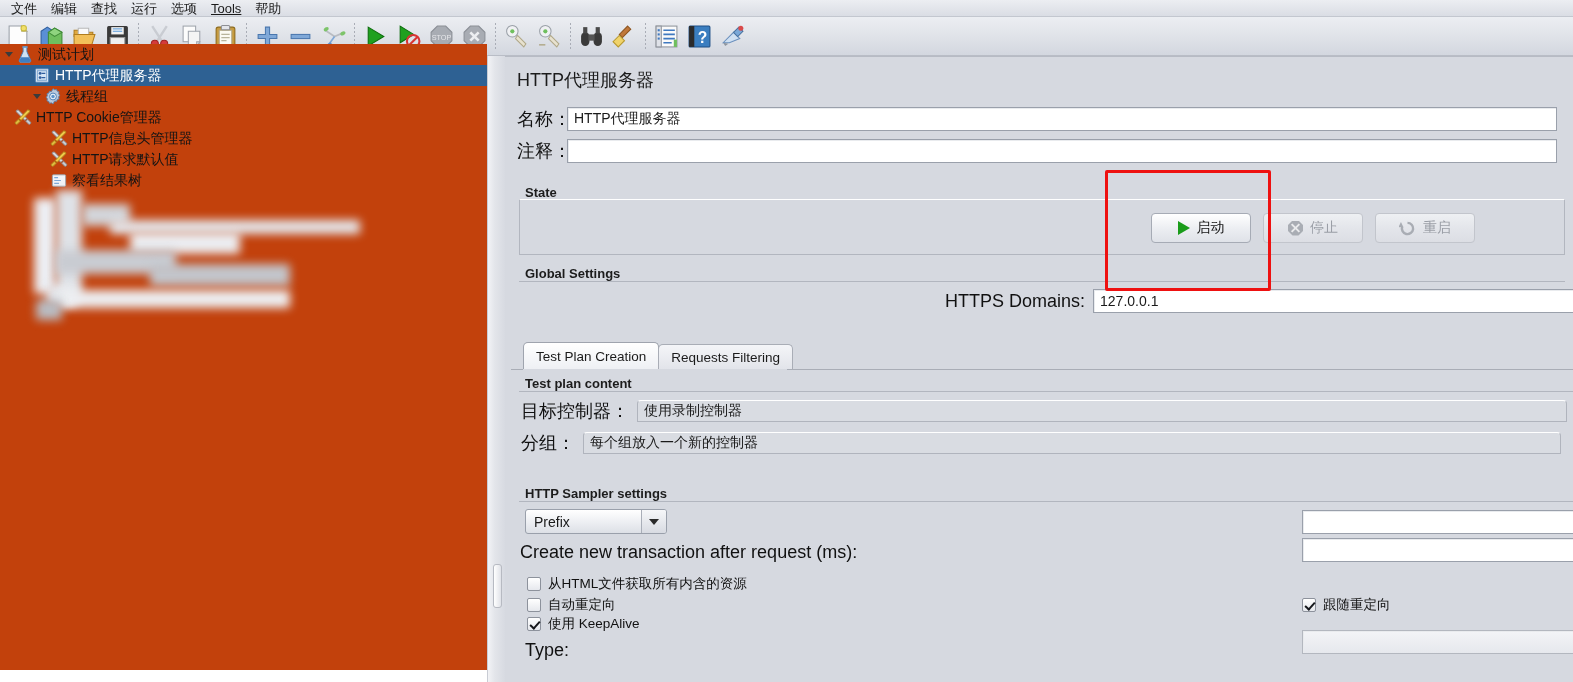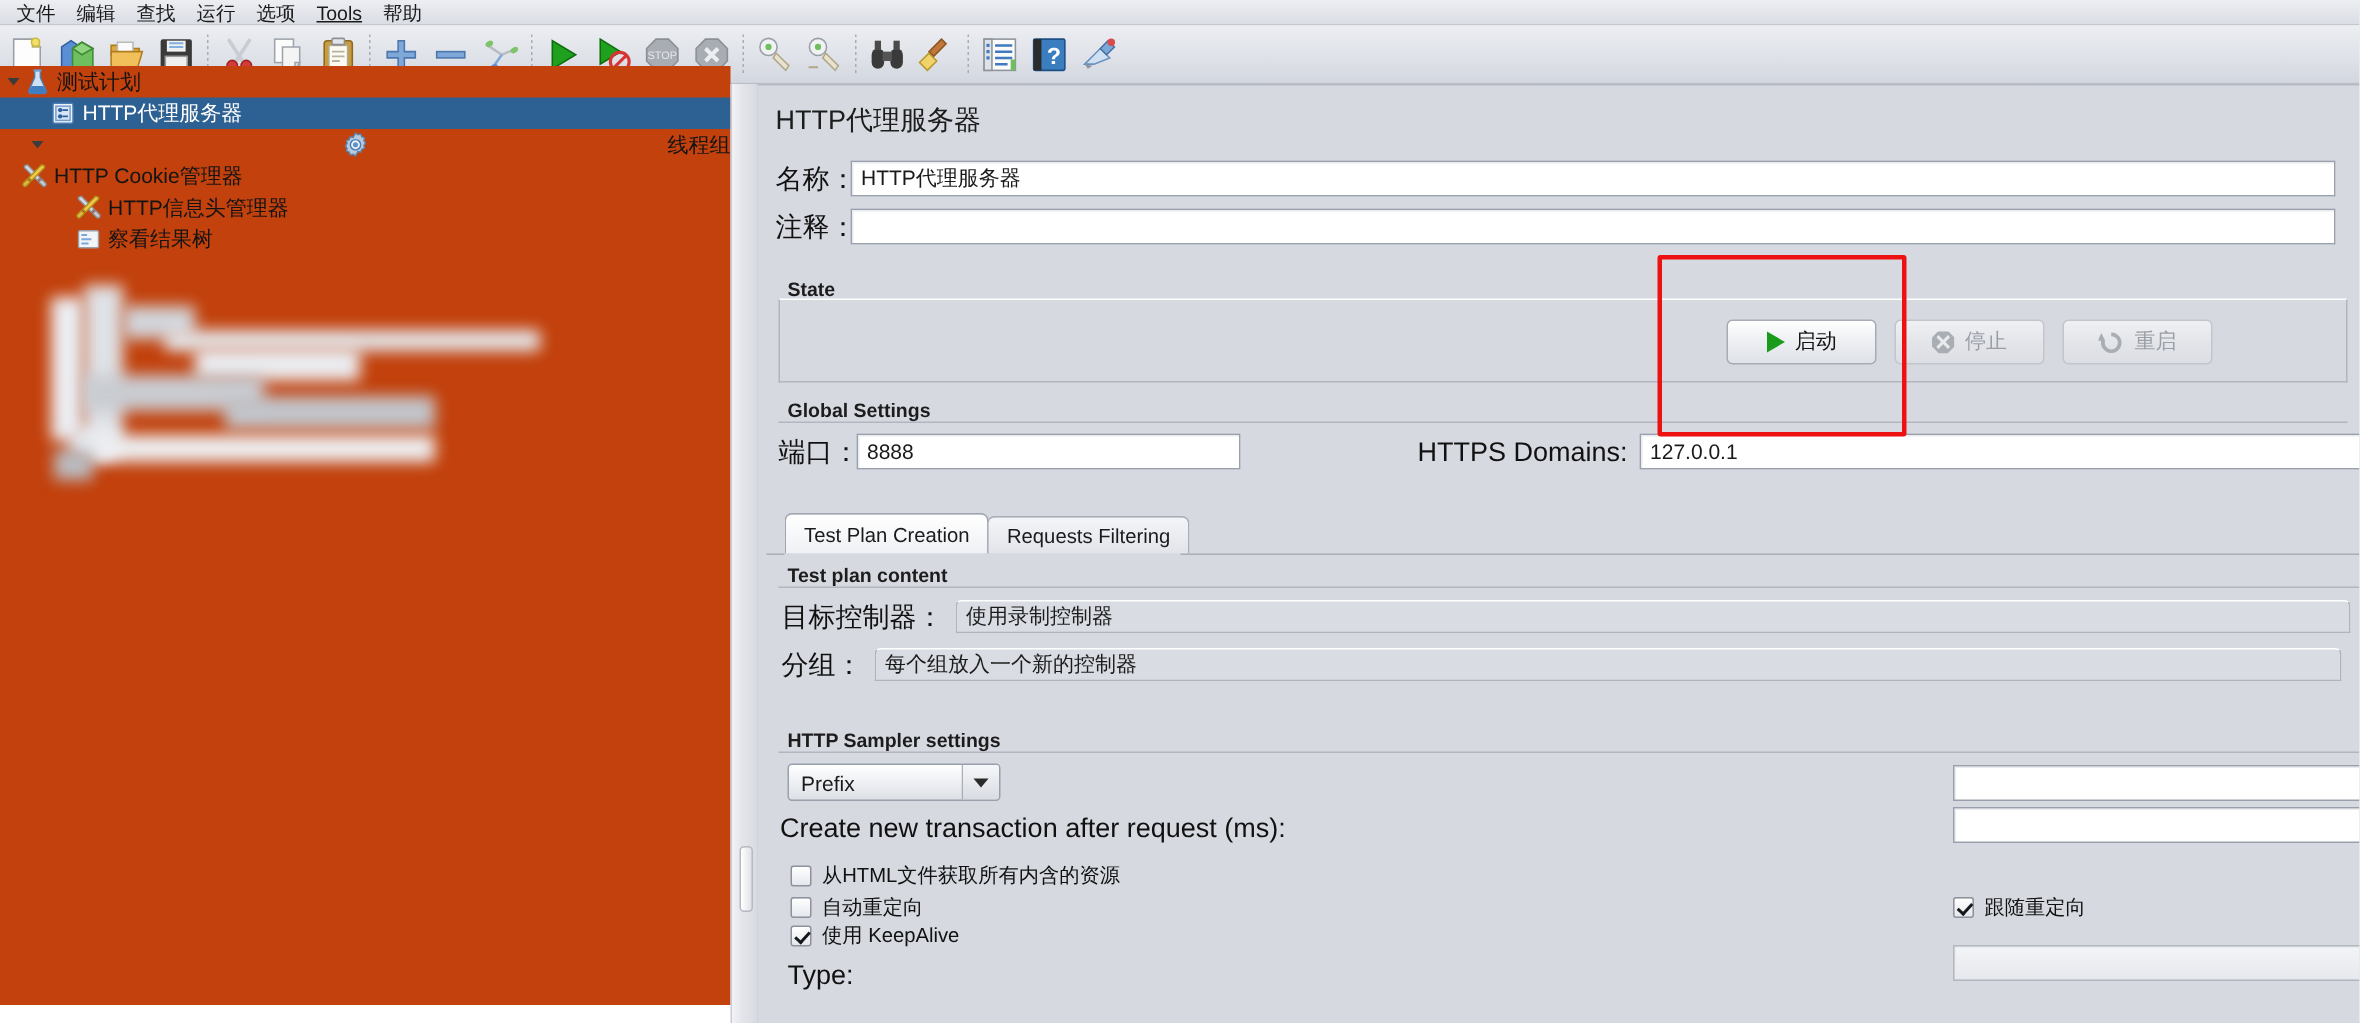--- a/index.html
+++ b/index.html
@@ -440,21 +440,21 @@
       <svg class="tnode-ico" viewBox="0 0 20 20">
         <rect x="3" y="3" width="14" height="14" rx="1" fill="#eef2f7" stroke="#4a7db5"></rect>
         <rect x="5" y="5" width="10" height="10" fill="#d6e5f5" stroke="#6f9ccb"></rect>
         <circle cx="8" cy="7.8" r="1.5" fill="#2f5e9e"></circle>
         <circle cx="8" cy="12.2" r="1.5" fill="#2f5e9e"></circle>
         <path d="M9.5 7.8h4M9.5 12.2h4" stroke="#2f5e9e" stroke-width="1.2"></path>
       </svg>
       <span class="tree-label">HTTP代理服务器</span>
     </div>
 
-    <div class="tree-row" style="padding-left:18px;justify-content:space-between;">
+    <div class="tree-row" style="padding-left:30px;">
       <span class="twisty open">
           <i></i>
         </span>
       <svg class="tnode-ico" viewBox="0 0 20 20">
         <path d="M10 1.8l1.7 1.1 2-.4.7 1.9 1.9.7-.4 2 1.1 1.7-1.1 1.7.4 2-1.9.7-.7 1.9-2-.4L10 17.8 8.3 16.7l-2 .4-.7-1.9-1.9-.7.4-2L3 10.8l1.1-1.7-.4-2 1.9-.7.7-1.9 2 .4z" fill="#b9c9dc" stroke="#5d82ac"></path>
         <circle cx="10" cy="10" r="3.6" fill="#eaf1f8" stroke="#4a7db5"></circle>
         <circle cx="10" cy="10" r="1.8" fill="#5d93c9"></circle>
       </svg>
       <span class="tree-label">线程组</span>
     </div>
@@ -474,20 +474,30 @@
       <span class="twisty"></span>
       <svg class="tnode-ico" viewBox="0 0 20 20">
         <path d="M3 4l9 9 2-2-9-9-2 .6z" fill="#d5d8de" stroke="#8b9099"></path>
         <path d="M13 14l3 3a1.5 1.5 0 0 0 2-2l-3-3z" fill="#c9ccd3" stroke="#8b9099"></path>
         <path d="M17 4l-9 9-2-2 9-9 2 .6z" fill="#f0c84a" stroke="#b08f1e"></path>
         <path d="M7 14l-3 3a1.5 1.5 0 0 1-2-2l3-3z" fill="#e0b93f" stroke="#b08f1e"></path>
       </svg>
       <span class="tree-label">HTTP信息头管理器</span>
     </div>
 
+    <div class="tree-row" style="padding-left:36px;">
+      <span class="twisty"></span>
+      <svg class="tnode-ico" viewBox="0 0 20 20">
+        <path d="M3 4l9 9 2-2-9-9-2 .6z" fill="#d5d8de" stroke="#8b9099"></path>
+        <path d="M13 14l3 3a1.5 1.5 0 0 0 2-2l-3-3z" fill="#c9ccd3" stroke="#8b9099"></path>
+        <path d="M17 4l-9 9-2-2 9-9 2 .6z" fill="#f0c84a" stroke="#b08f1e"></path>
+        <path d="M7 14l-3 3a1.5 1.5 0 0 1-2-2l3-3z" fill="#e0b93f" stroke="#b08f1e"></path>
+      </svg>
+      <span class="tree-label">HTTP请求默认值</span>
+    </div>
 
     <div class="tree-row" style="padding-left:36px;">
       <span class="twisty"></span>
       <svg class="tnode-ico" viewBox="0 0 20 20">
         <rect x="3" y="4" width="14" height="12" rx="1" fill="#f2f4f7" stroke="#9aa0a8"></rect>
         <path d="M5 7h4M5 10h7M5 13h5" stroke="#7aa8d8" stroke-width="1.3"></path>
       </svg>
       <span class="tree-label">察看结果树</span>
     </div>
 
@@ -546,24 +556,20 @@
           <path d="M9 2a6 6 0 1 1-5.6 3.9" stroke="#a9adb4" stroke-width="2.6" fill="none"></path>
           <path d="M2 1l2.6 5.4-5.4.4z" fill="#a9adb4"></path>
         </svg>
         <span>重启</span>
       </span>
     </div>
 
     <div class="sec-title" style="left:20px;top:209px;">Global Settings</div>
     <div class="hr-line" style="left:14px;top:224px;width:1046px;"></div>
 
-    <div class="field-row" style="left:14px;top:232px;">
-      <span class="field-label" style="width:52px;">端口：</span>
-      <span class="txtfield" style="width:256px;">8888</span>
-    </div>
 
     <div class="field-row" style="left:440px;top:232px;">
       <span class="field-label" style="margin-right:8px;">HTTPS Domains:</span>
       <span class="txtfield" style="width:512px;">127.0.0.1</span>
     </div>
 
     <div class="tabstrip" style="left:18px;top:285px;text-align:center;">
       <div class="tab active">
         <span>Test Plan Creation</span>
       </div>

